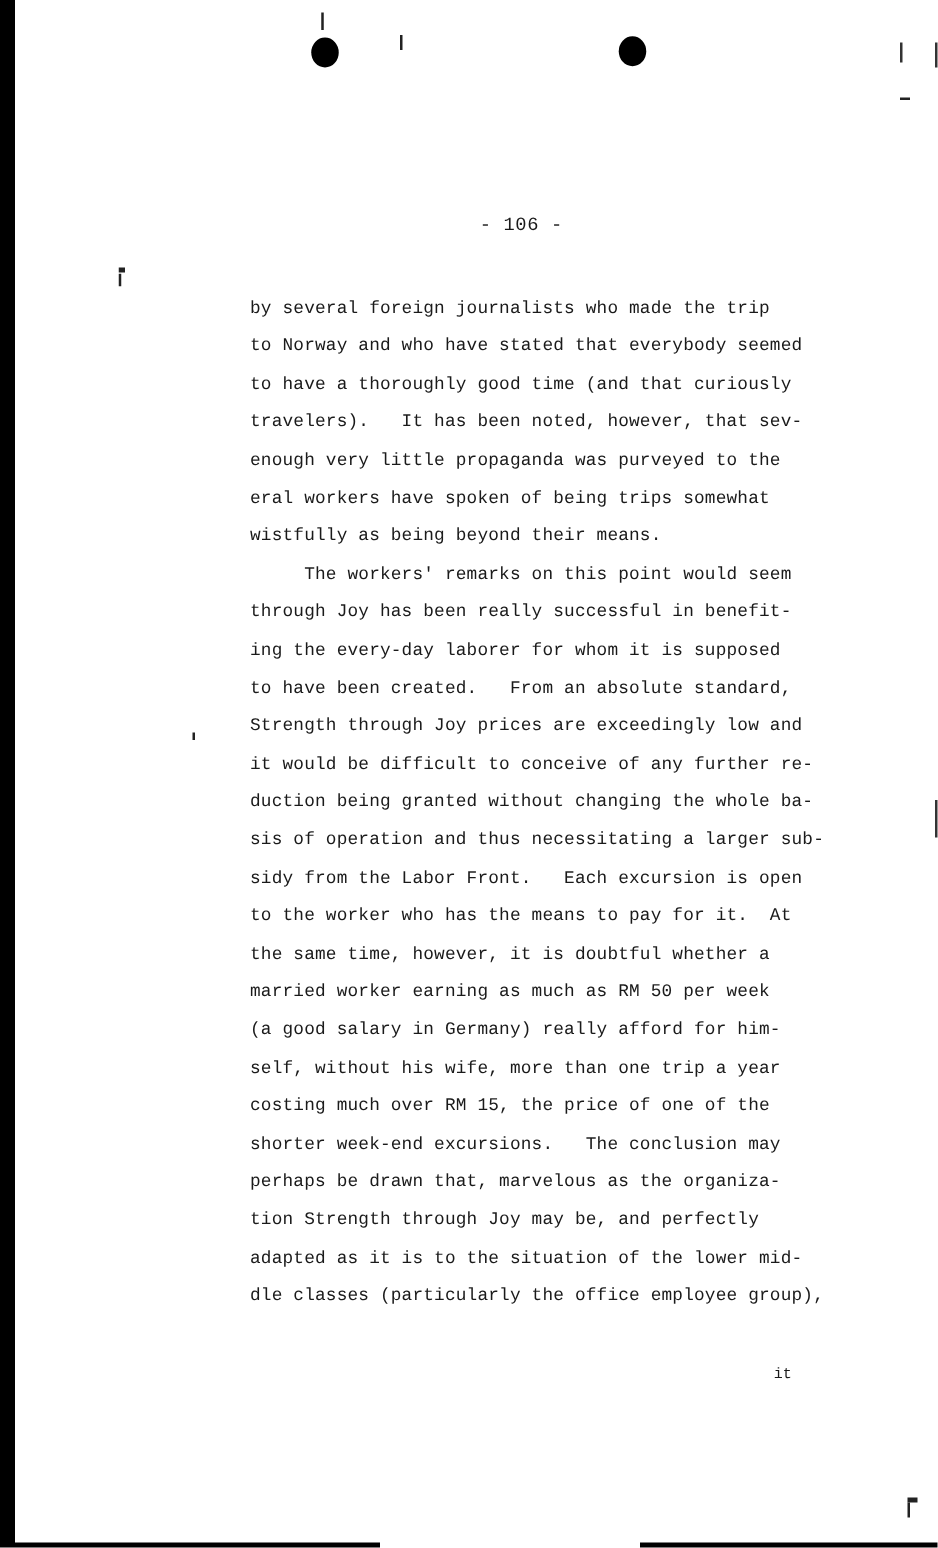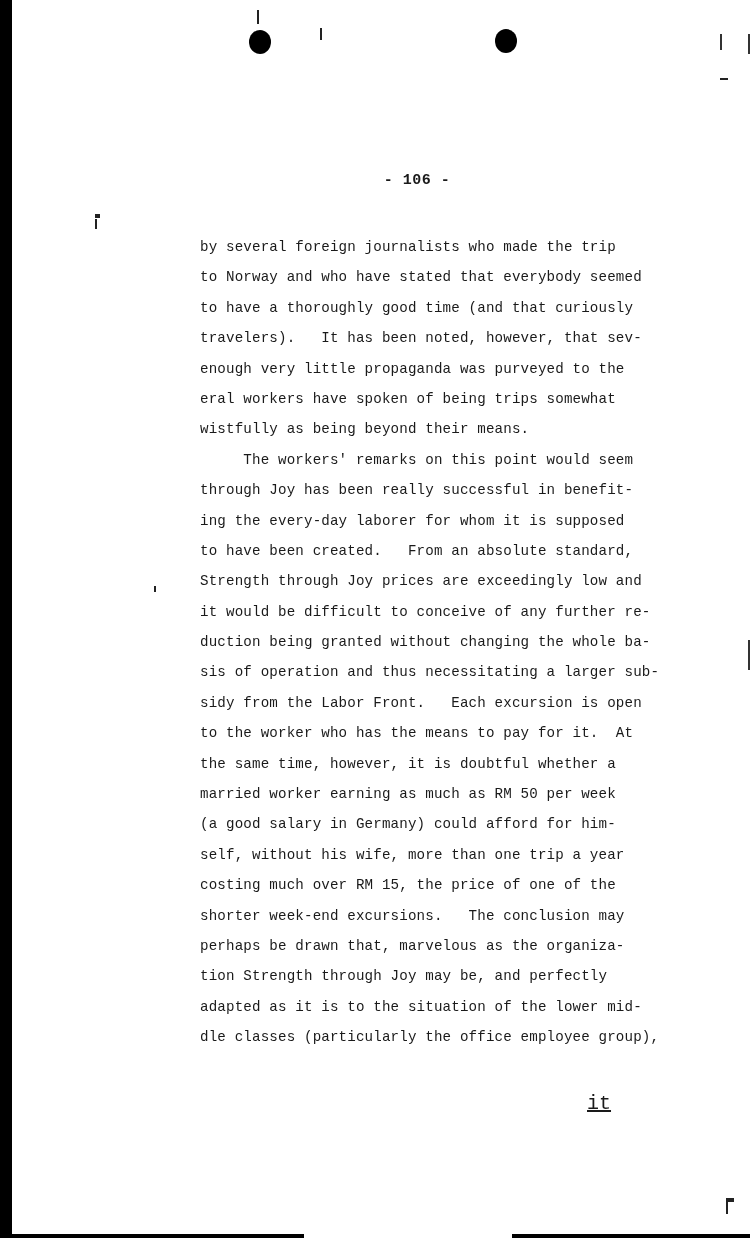--- a/index.html
+++ b/index.html
@@ -13,30 +13,30 @@
     .bottom-line-a { position: absolute; left: 12px; top: 1234px; width: 292px; height: 4px; background: #000; }
     .bottom-line-b { position: absolute; left: 512px; top: 1234px; width: 238px; height: 4px; background: #000; }
     .punch { position: absolute; width: 22px; height: 24px; border-radius: 50%; background: #000; }
     .punch.p1 { left: 249px; top: 30px; }
     .punch.p2 { left: 495px; top: 29px; }
     .speck { position: absolute; background: #222; }
     .page-number {
       position: absolute; left: 0; width: 100%; top: 172px; text-align: center;
       font-size: 15px; letter-spacing: 0.5px;
     }
-    .page-number span { margin-left: 84px; font-weight: bold; }
+    .page-number span { margin-left: 84px; }
     .body-text {
       position: absolute; left: 200px; top: 232px; width: 480px;
     }
     .line {
       height: 30.4px; line-height: 30.4px; font-size: 14.2px; white-space: pre;
       letter-spacing: 0.15px;
     }
     .catchword {
-      position: absolute; left: 587px; top: 1092px; font-size: 20px; text-decoration: underline;
+      position: absolute; left: 619px; top: 1092px; font-size: 12px;
     }
     .edge-mark { position: absolute; width: 2px; background: #333; }
   </style>
 </head>
 <body>
 
 <div class="left-strip"></div>
 <div class="bottom-line-a"></div>
 <div class="bottom-line-b"></div>
 
@@ -75,21 +75,21 @@
     <div class="line">ing the every-day laborer for whom it is supposed</div>
     <div class="line">to have been created.   From an absolute standard,</div>
     <div class="line">Strength through Joy prices are exceedingly low and</div>
     <div class="line">it would be difficult to conceive of any further re-</div>
     <div class="line">duction being granted without changing the whole ba-</div>
     <div class="line">sis of operation and thus necessitating a larger sub-</div>
     <div class="line">sidy from the Labor Front.   Each excursion is open</div>
     <div class="line">to the worker who has the means to pay for it.  At</div>
     <div class="line">the same time, however, it is doubtful whether a</div>
     <div class="line">married worker earning as much as RM 50 per week</div>
-    <div class="line">(a good salary in Germany) could afford for him-</div>
+    <div class="line">(a good salary in Germany) really afford for him-</div>
     <div class="line">self, without his wife, more than one trip a year</div>
     <div class="line">costing much over RM 15, the price of one of the</div>
     <div class="line">shorter week-end excursions.   The conclusion may</div>
     <div class="line">perhaps be drawn that, marvelous as the organiza-</div>
     <div class="line">tion Strength through Joy may be, and perfectly</div>
     <div class="line">adapted as it is to the situation of the lower mid-</div>
     <div class="line">dle classes (particularly the office employee group),</div>
   </div>
 </div>
 

